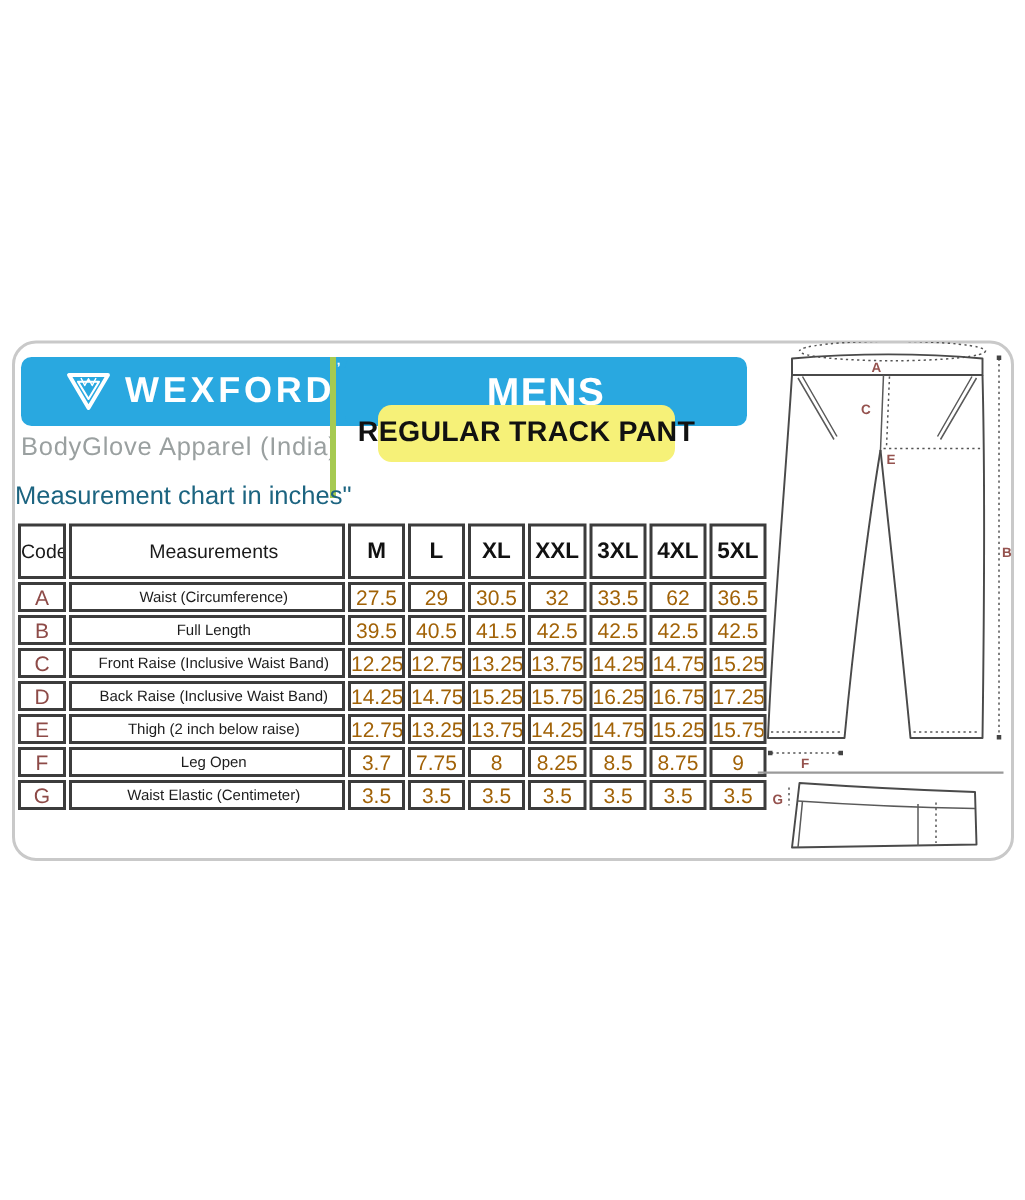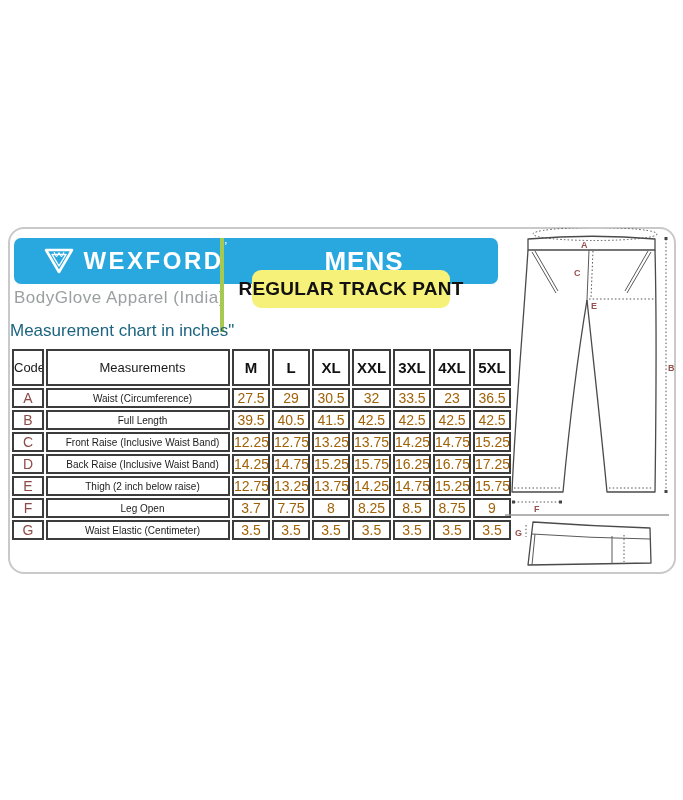--- a/index.html
+++ b/index.html
@@ -155,21 +155,21 @@
       </thead>
     <tbody>
         <tr class="row-white">
           <td class="code-cell">A</td>
           <td class="label-cell">Waist (Circumference)</td>
           <td class="value-cell">27.5</td>
           <td class="value-cell">29</td>
           <td class="value-cell">30.5</td>
           <td class="value-cell">32</td>
           <td class="value-cell">33.5</td>
-          <td class="value-cell">23</td>
+          <td class="value-cell">62</td>
           <td class="value-cell">36.5</td>
         </tr>
         <tr class="row-gray">
           <td class="code-cell">B</td>
           <td class="label-cell">Full Length</td>
           <td class="value-cell">39.5</td>
           <td class="value-cell">40.5</td>
           <td class="value-cell">41.5</td>
           <td class="value-cell">42.5</td>
           <td class="value-cell">42.5</td>

